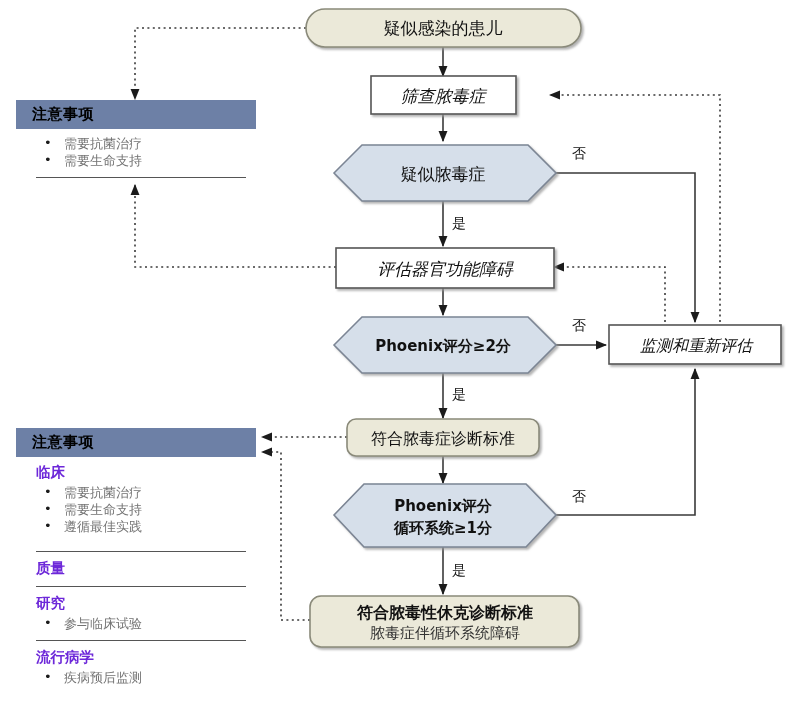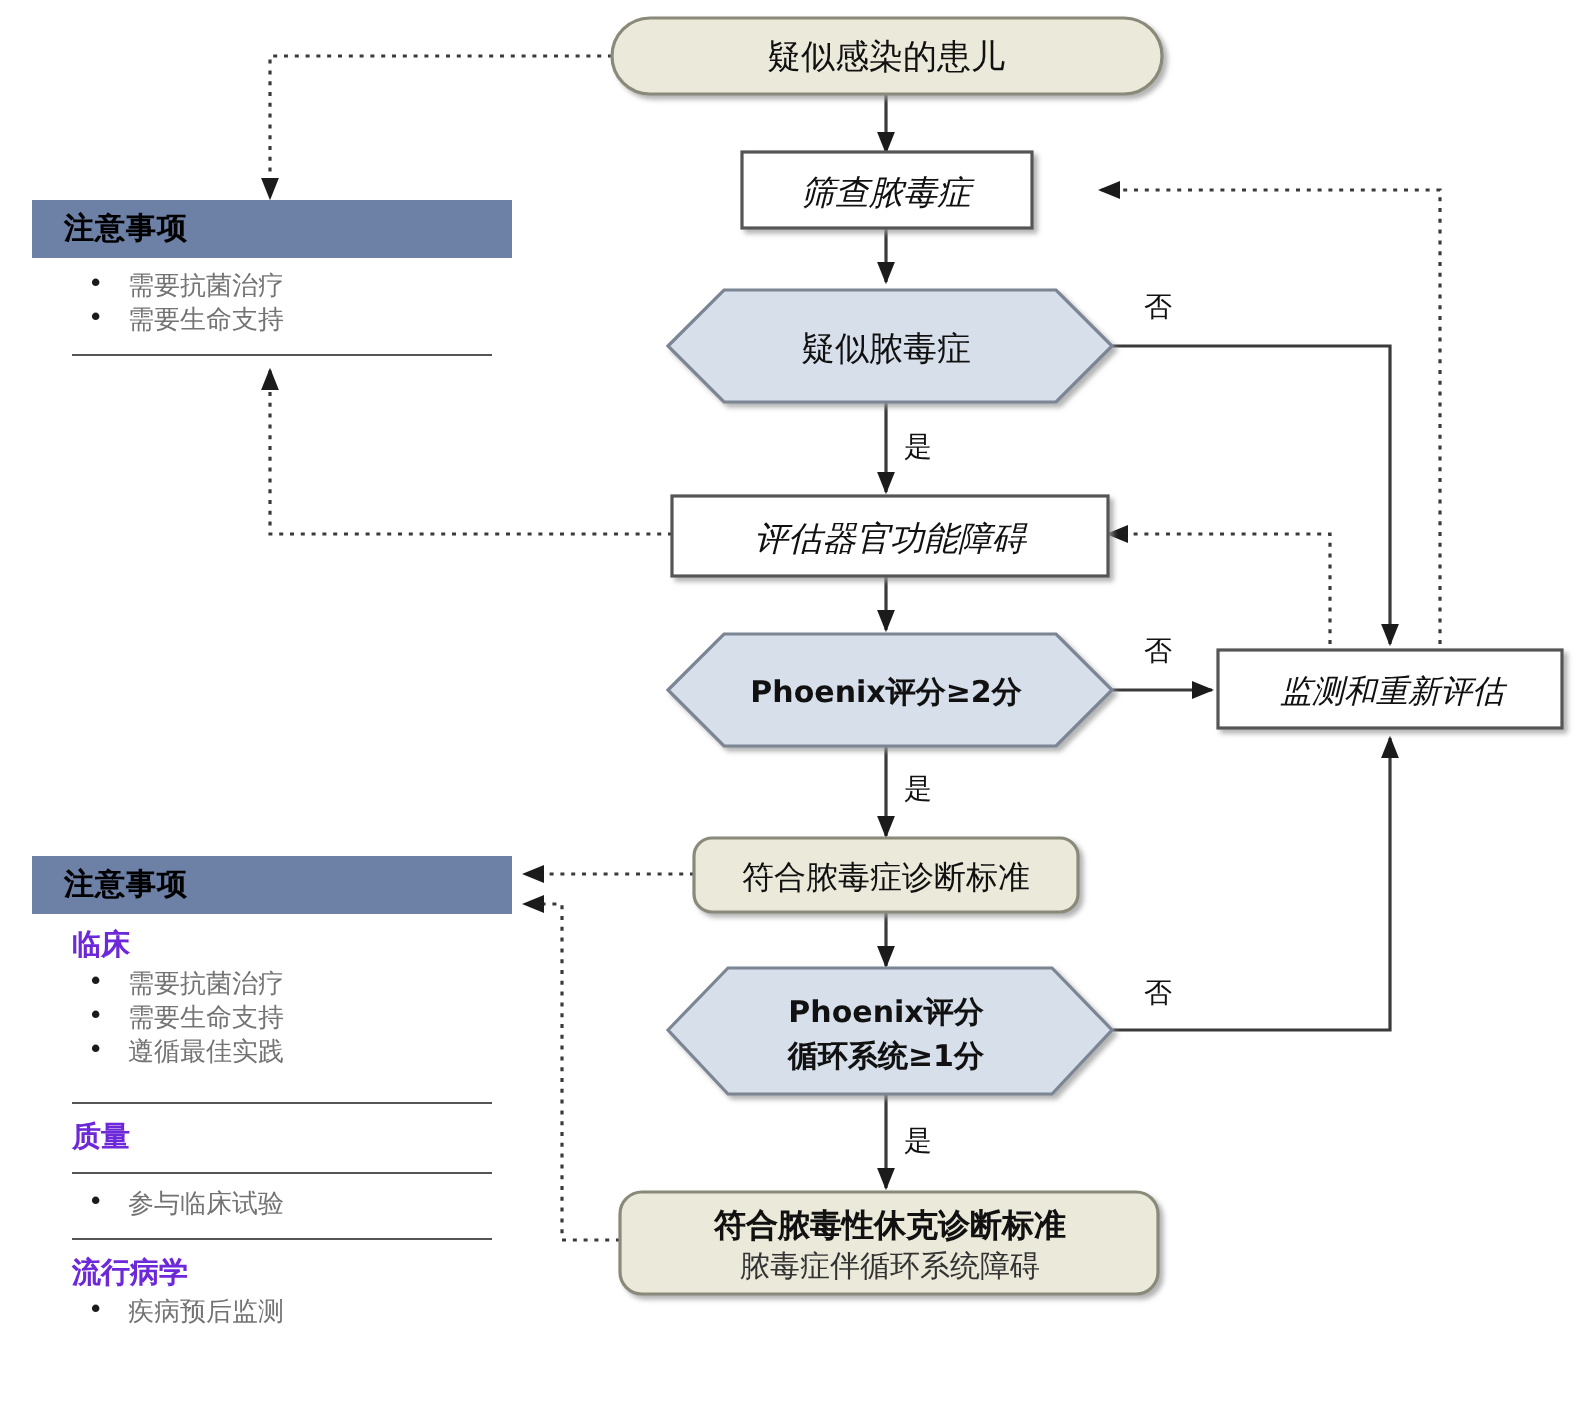--- a/index.html
+++ b/index.html
@@ -148,20 +148,21 @@
       <ul class="blist">
         <li>需要抗菌治疗</li>
         <li>需要生命支持</li>
         <li>遵循最佳实践</li>
       </ul>
       <div class="rule sp-lg"></div>
 
       <div class="note-sec-title">质量</div>
       <div class="rule"></div>
 
+      <div class="note-sec-title">研究</div>
       <ul class="blist">
         <li>参与临床试验</li>
       </ul>
       <div class="rule"></div>
 
       <div class="note-sec-title">流行病学</div>
       <ul class="blist">
         <li>疾病预后监测</li>
       </ul>
     </div>

